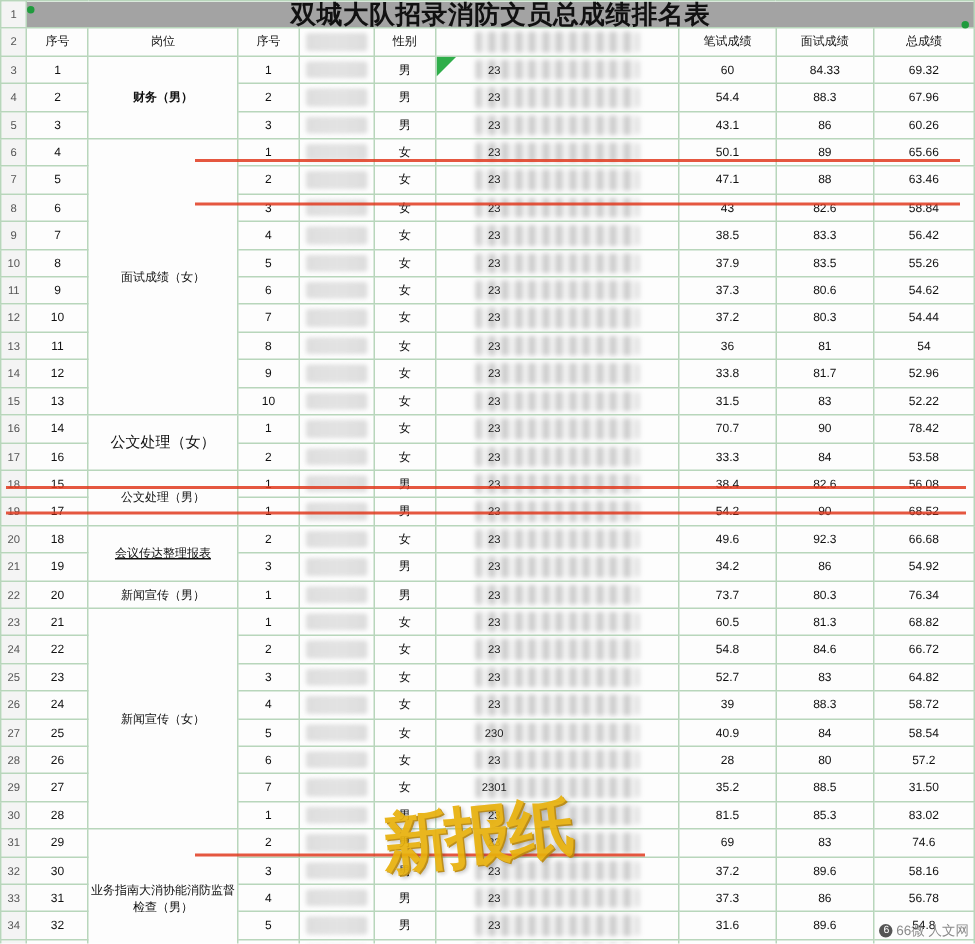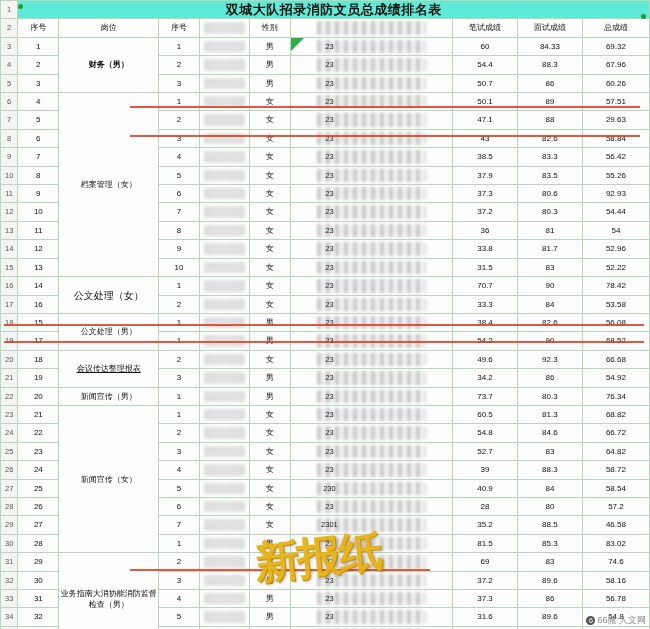--- a/index.html
+++ b/index.html
@@ -38,24 +38,24 @@
     width:16px;
     background:#f4f4f4;
     color:#555;
     font-size:7.5px;
     border:1px solid #d8d8d8;
   }
   
   td.title{
     height:18px;
     line-height:18px;
-    font-size:13px;
+    font-size:17px;
     font-weight:bold;
     letter-spacing:.5px;
-    background:#5eead4;
+    background:#a3a3a3;
     border:1px solid #8fbf95;
   }
   .c-seq{width:38px;}
   .c-post{width:92px;}
   .c-seq2{width:38px;}
   .c-name{width:46px;}
   .c-sex{width:38px;}
   .c-id{width:150px;}
   .c-w{width:60px;}
   .c-m{width:60px;}
@@ -196,46 +196,46 @@
           <td>88.3</td>
           <td>67.96</td>
         </tr>
         <tr>
           <td class="rn">5</td>
           <td>3</td>
           <td>3</td>
           <td class="blur"></td>
           <td>男</td>
           <td class="idcol blur-id blur"><span class="idtext">23</span></td>
-          <td>50.7</td>
+          <td>43.1</td>
           <td>86</td>
           <td>60.26</td>
         </tr>
         <tr>
           <td class="rn">6</td>
           <td>4</td>
-          <td class="merged" rowspan="10" style="font-size: 8px; white-space: normal; line-height: 11px;">档案管理（女）</td>
+          <td class="merged" rowspan="10" style="font-size: 8px; white-space: normal; line-height: 11px;">面试成绩（女）</td>
           <td>1</td>
           <td class="blur"></td>
           <td>女</td>
           <td class="idcol blur-id blur"><span class="idtext">23</span></td>
           <td>50.1</td>
           <td>89</td>
-          <td>57.51</td>
+          <td>65.66</td>
         </tr>
         <tr>
           <td class="rn">7</td>
           <td>5</td>
           <td>2</td>
           <td class="blur"></td>
           <td>女</td>
           <td class="idcol blur-id blur"><span class="idtext">23</span></td>
           <td>47.1</td>
           <td>88</td>
-          <td>29.63</td>
+          <td>63.46</td>
         </tr>
         <tr>
           <td class="rn">8</td>
           <td>6</td>
           <td>3</td>
           <td class="blur"></td>
           <td>女</td>
           <td class="idcol blur-id blur"><span class="idtext">23</span></td>
           <td>43</td>
           <td>82.6</td>
@@ -265,21 +265,21 @@
         </tr>
         <tr>
           <td class="rn">11</td>
           <td>9</td>
           <td>6</td>
           <td class="blur"></td>
           <td>女</td>
           <td class="idcol blur-id blur"><span class="idtext">23</span></td>
           <td>37.3</td>
           <td>80.6</td>
-          <td>92.93</td>
+          <td>54.62</td>
         </tr>
         <tr>
           <td class="rn">12</td>
           <td>10</td>
           <td>7</td>
           <td class="blur"></td>
           <td>女</td>
           <td class="idcol blur-id blur"><span class="idtext">23</span></td>
           <td>37.2</td>
           <td>80.3</td>
@@ -468,21 +468,21 @@
         </tr>
         <tr>
           <td class="rn">29</td>
           <td>27</td>
           <td>7</td>
           <td class="blur"></td>
           <td>女</td>
           <td class="idcol blur-id blur"><span class="idtext">2301</span></td>
           <td>35.2</td>
           <td>88.5</td>
-          <td>46.58</td>
+          <td>31.50</td>
         </tr>
         <tr>
           <td class="rn">30</td>
           <td>28</td>
           <td>1</td>
           <td class="blur"></td>
           <td>男</td>
           <td class="idcol blur-id blur"><span class="idtext">23</span></td>
           <td>81.5</td>
           <td>85.3</td>

